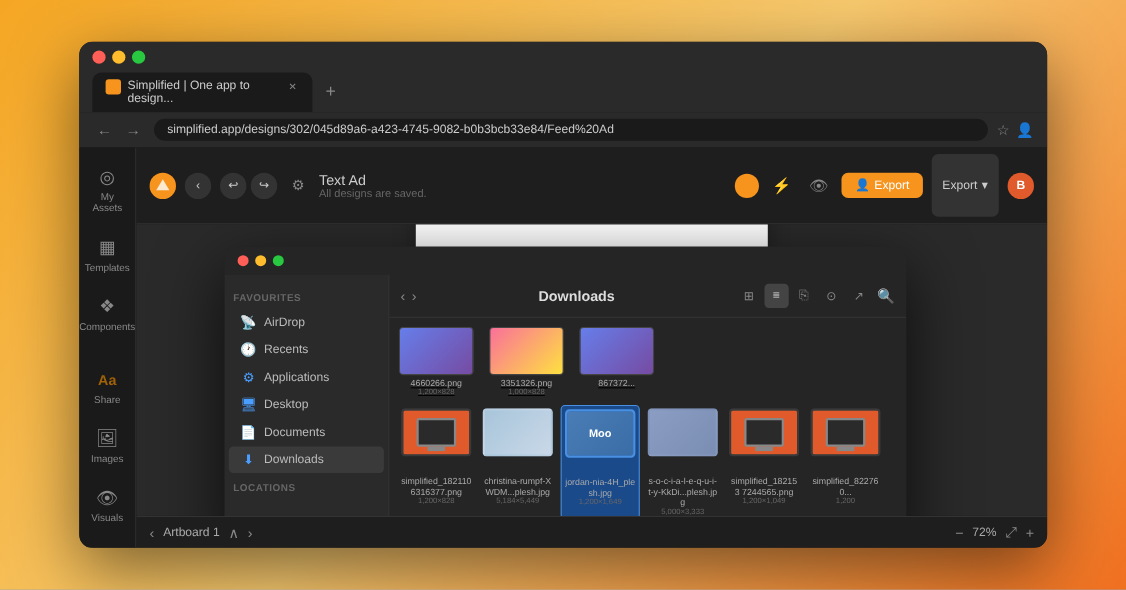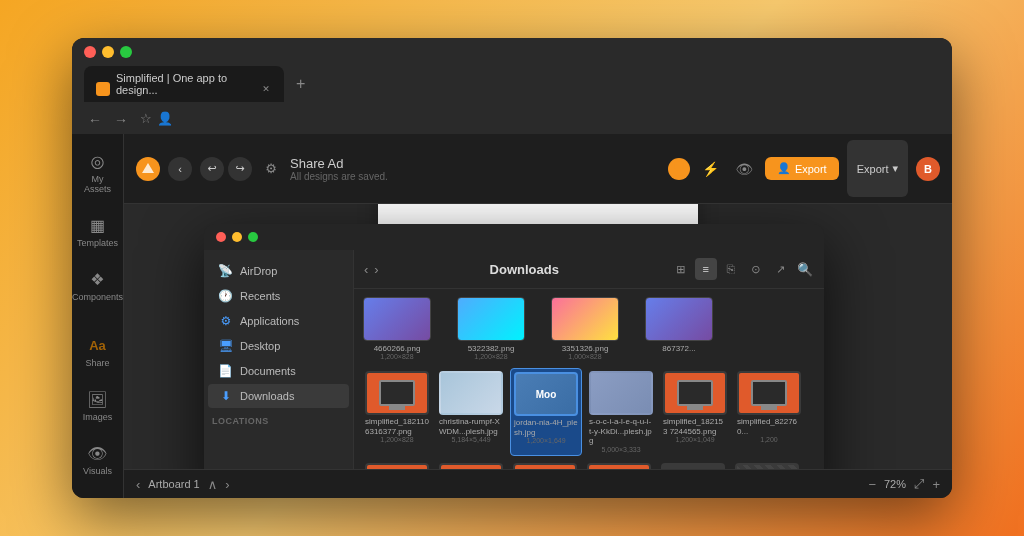--- a/index.html
+++ b/index.html
@@ -52,21 +52,21 @@
       display: flex;
       align-items: center;
       gap: 6px;
     }
 
     .tab {
       background: #1a1a1a;
       border-radius: 8px 8px 0 0;
       padding: 6px 12px;
       display: flex;
-      align-items: flex-end;
+      align-items: flex-start;
       gap: 6px;
       font-size: 11px;
       color: #ccc;
       max-width: 200px;
     }
 
     .tab .tab-icon {
       width: 14px;
       height: 14px;
       background: #f7941d;
@@ -525,23 +525,24 @@
 
     
     .fp-file-area {
       flex: 1;
       overflow-y: auto;
       padding: 8px;
     }
 
     .fp-top-row {
       display: flex;
-      gap: 24px;
+      gap: 12px;
       margin-bottom: 8px;
       overflow-x: auto;
+      text-decoration: underline;
     }
 
     .fp-top-file {
       display: flex;
       flex-direction: column;
       align-items: center;
       min-width: 70px;
       cursor: pointer;
     }
 
@@ -636,24 +637,24 @@
       left: 50%;
       transform: translateX(-50%);
       width: 16px;
       height: 4px;
       background: #888;
     }
 
     .fp-grid-name {
       font-size: 8px;
       color: #aaa;
-      text-align: left;
+      text-align: center;
       word-break: break-all;
       max-width: 64px;
-      margin-top: 2px;
+      margin-top: 18px;
       line-height: 1.2;
     }
 
     .fp-grid-size {
       font-size: 7px;
       color: #666;
       text-align: center;
     }
 
     
@@ -709,20 +710,21 @@
       </div>
       <span class="new-tab-btn">+</span>
     </div>
   </div>
 
   <div class="address-bar">
     <div class="nav-buttons">
       <span class="nav-btn">←</span>
       <span class="nav-btn">→</span>
     </div>
+    <input class="address-input" readonly="" value="simplified.app/designs/302/045d89a6-a423-4745-9082-b0b3bcb33e84/Feed%20Ad" style="">
     <div class="address-icons">
       <span class="addr-icon">☆</span>
       <span class="addr-icon">👤</span>
     </div>
   </div>
 
   <div class="app-layout">
 
     <div class="left-sidebar">
       <div class="sidebar-item">
@@ -764,21 +766,21 @@
               <path d="M8 2 L14 12 L2 12 Z" fill="white" opacity="0.8"></path>
             </svg>
         </div>
         <div class="toolbar-nav-btn">‹</div>
         <div class="toolbar-history-btns">
           <div class="toolbar-nav-btn">↩</div>
           <div class="toolbar-nav-btn">↪</div>
         </div>
         <div class="toolbar-settings-btn">⚙</div>
         <div>
-          <div class="toolbar-title">Share Ad</div>
+          <div class="toolbar-title">Text Ad</div>
           <div class="toolbar-subtitle">All designs are saved.</div>
         </div>
         <div class="toolbar-spacer"></div>
         <div class="toolbar-right">
           <div class="toolbar-avatar">
             <svg width="22" height="22" viewBox="0 0 22 22">
                 <circle cx="11" cy="8" r="5" fill="#f7941d"></circle>
                 <path d="M2 20 Q11 14 20 20" fill="#f7941d"></path>
               </svg>
           </div>
@@ -803,20 +805,21 @@
 
           <div class="file-picker-titlebar">
             <div class="fp-traffic-light red"></div>
             <div class="fp-traffic-light yellow"></div>
             <div class="fp-traffic-light green"></div>
           </div>
 
           <div class="file-picker-body">
 
             <div class="fp-sidebar">
+              <div class="fp-sidebar-section">Favourites</div>
               <div class="fp-sidebar-item">
                 <span class="fp-sidebar-icon blue">📡</span>
                 <span>AirDrop</span>
               </div>
               <div class="fp-sidebar-item">
                 <span class="fp-sidebar-icon blue">🕐</span>
                 <span>Recents</span>
               </div>
               <div class="fp-sidebar-item">
                 <span class="fp-sidebar-icon blue">⚙</span>
@@ -855,25 +858,20 @@
 
               <div class="fp-file-area">
 
                 <div class="fp-top-row">
                   <div class="fp-top-file">
                     <div class="fp-top-thumb gradient1"></div>
                     <div class="fp-file-name">4660266.png</div>
                     <div class="fp-file-size">1,200×828</div>
                   </div>
                   <div class="fp-top-file">
-                    <div class="fp-top-thumb gradient3"></div>
-                    <div class="fp-file-name">5322382.png</div>
-                    <div class="fp-file-size">1,200×828</div>
-                  </div>
-                  <div class="fp-top-file">
                     <div class="fp-top-thumb gradient5"></div>
                     <div class="fp-file-name">3351326.png</div>
                     <div class="fp-file-size">1,000×828</div>
                   </div>
                   <div class="fp-top-file">
                     <div class="fp-top-thumb gradient1"></div>
                     <div class="fp-file-name">867372...</div>
                   </div>
                 </div>
 

